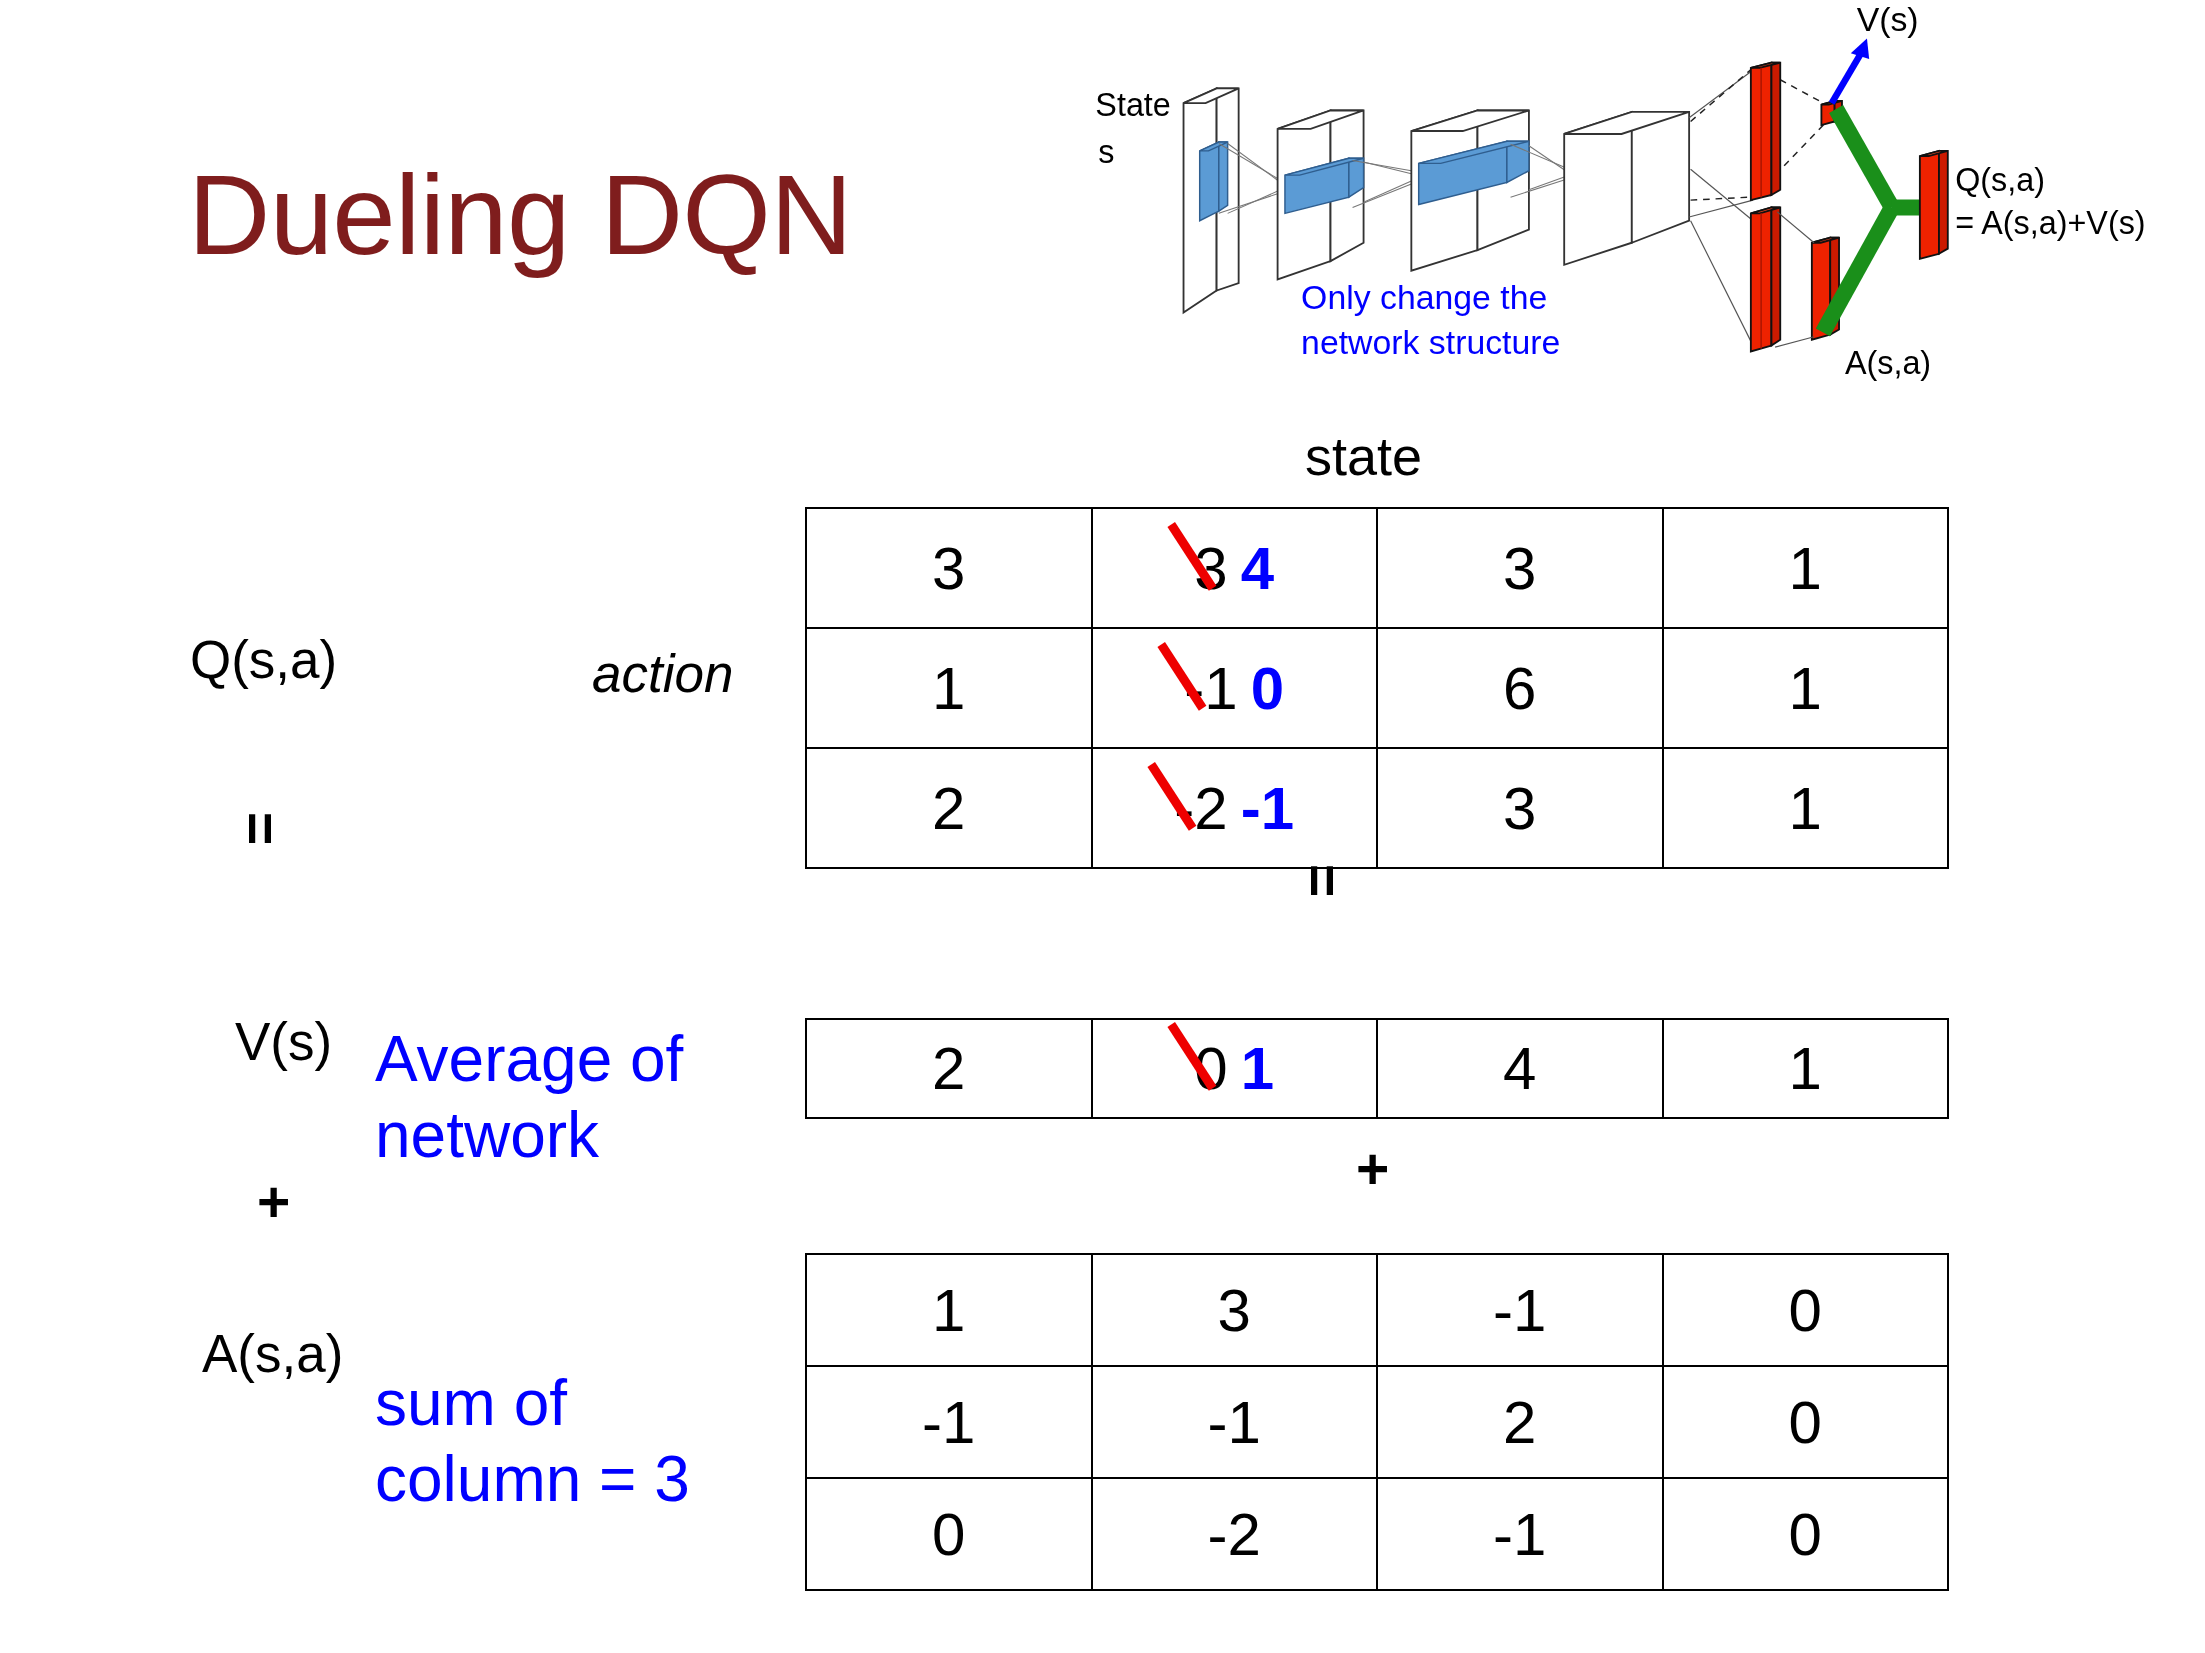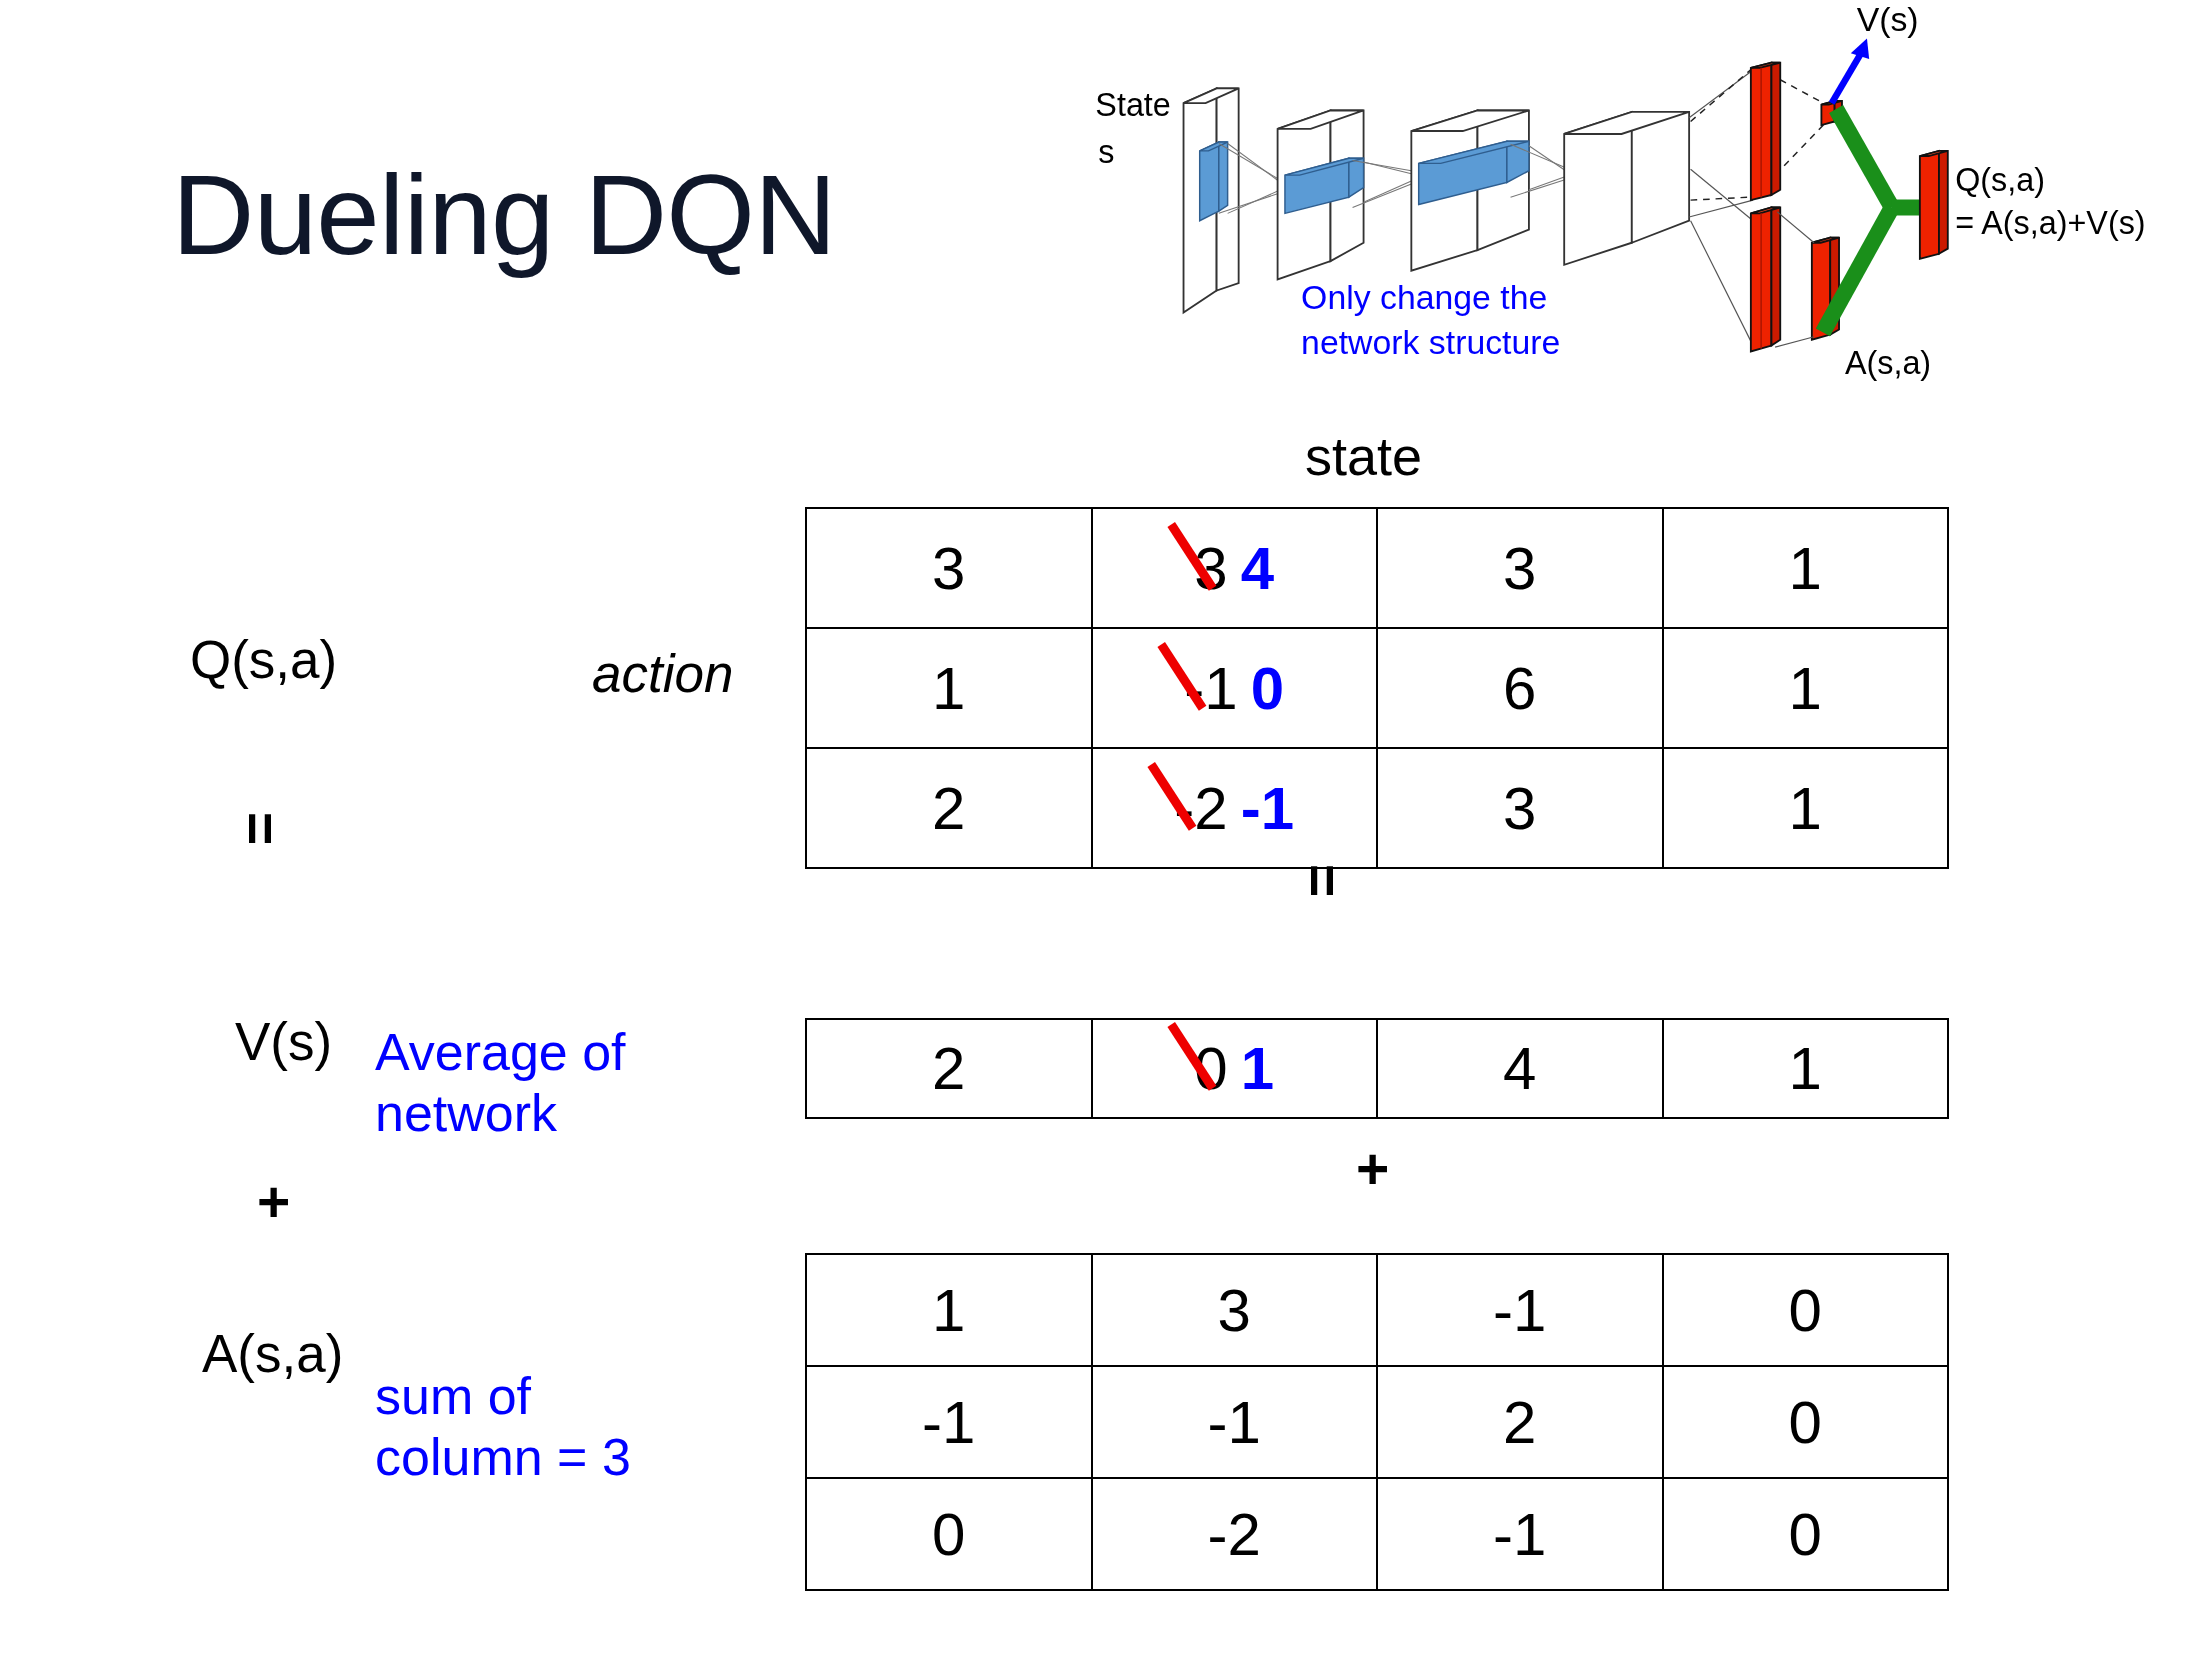--- a/index.html
+++ b/index.html
@@ -12,46 +12,46 @@
     height: 1654px;
     position: relative;
     overflow: hidden;
     font-family: "Liberation Sans", sans-serif;
     color: #000000;
   }
   .abs { position: absolute; }
 
   
   #slide-title {
-    left: 172px;
+    left: 188px;
     top: 158px;
     font-size: 114px;
     line-height: 1.0;
     letter-spacing: -0.7px;
-    color: #0f172a;
+    color: #7f1d1d;
     white-space: nowrap;
   }
 
   
   #network-diagram {
     left: 1088px;
     top: 0px;
     width: 1117px;
     height: 412px;
   }
   #network-diagram svg { display: block; }
 
   
   .big-label {
     font-size: 53px;
     color: #000;
     white-space: nowrap;
   }
   .blue-note {
-    font-size: 52px;
+    font-size: 64px;
     color: #0000ff;
     line-height: 1.18;
     white-space: nowrap;
   }
   .op-sym {
     font-size: 57px;
     color: #000;
     font-weight: 600;
     white-space: nowrap;
   }

